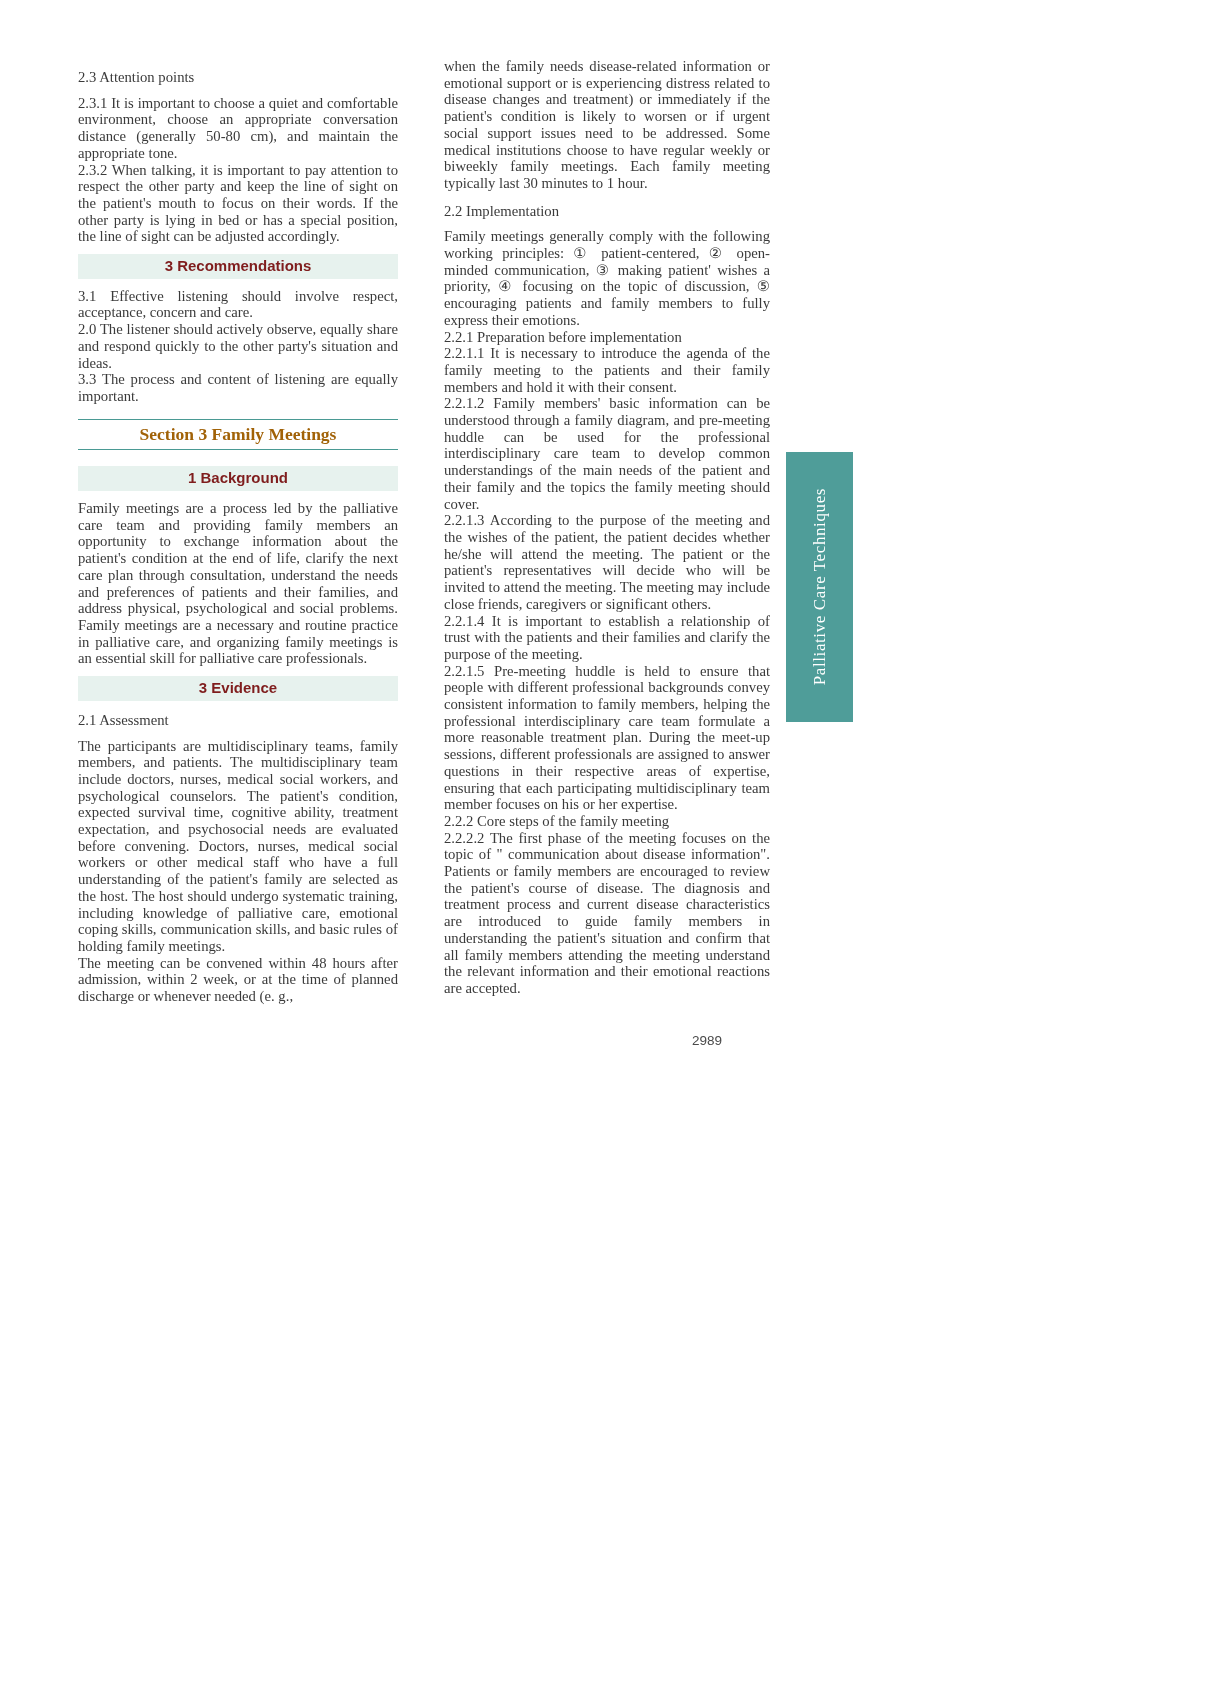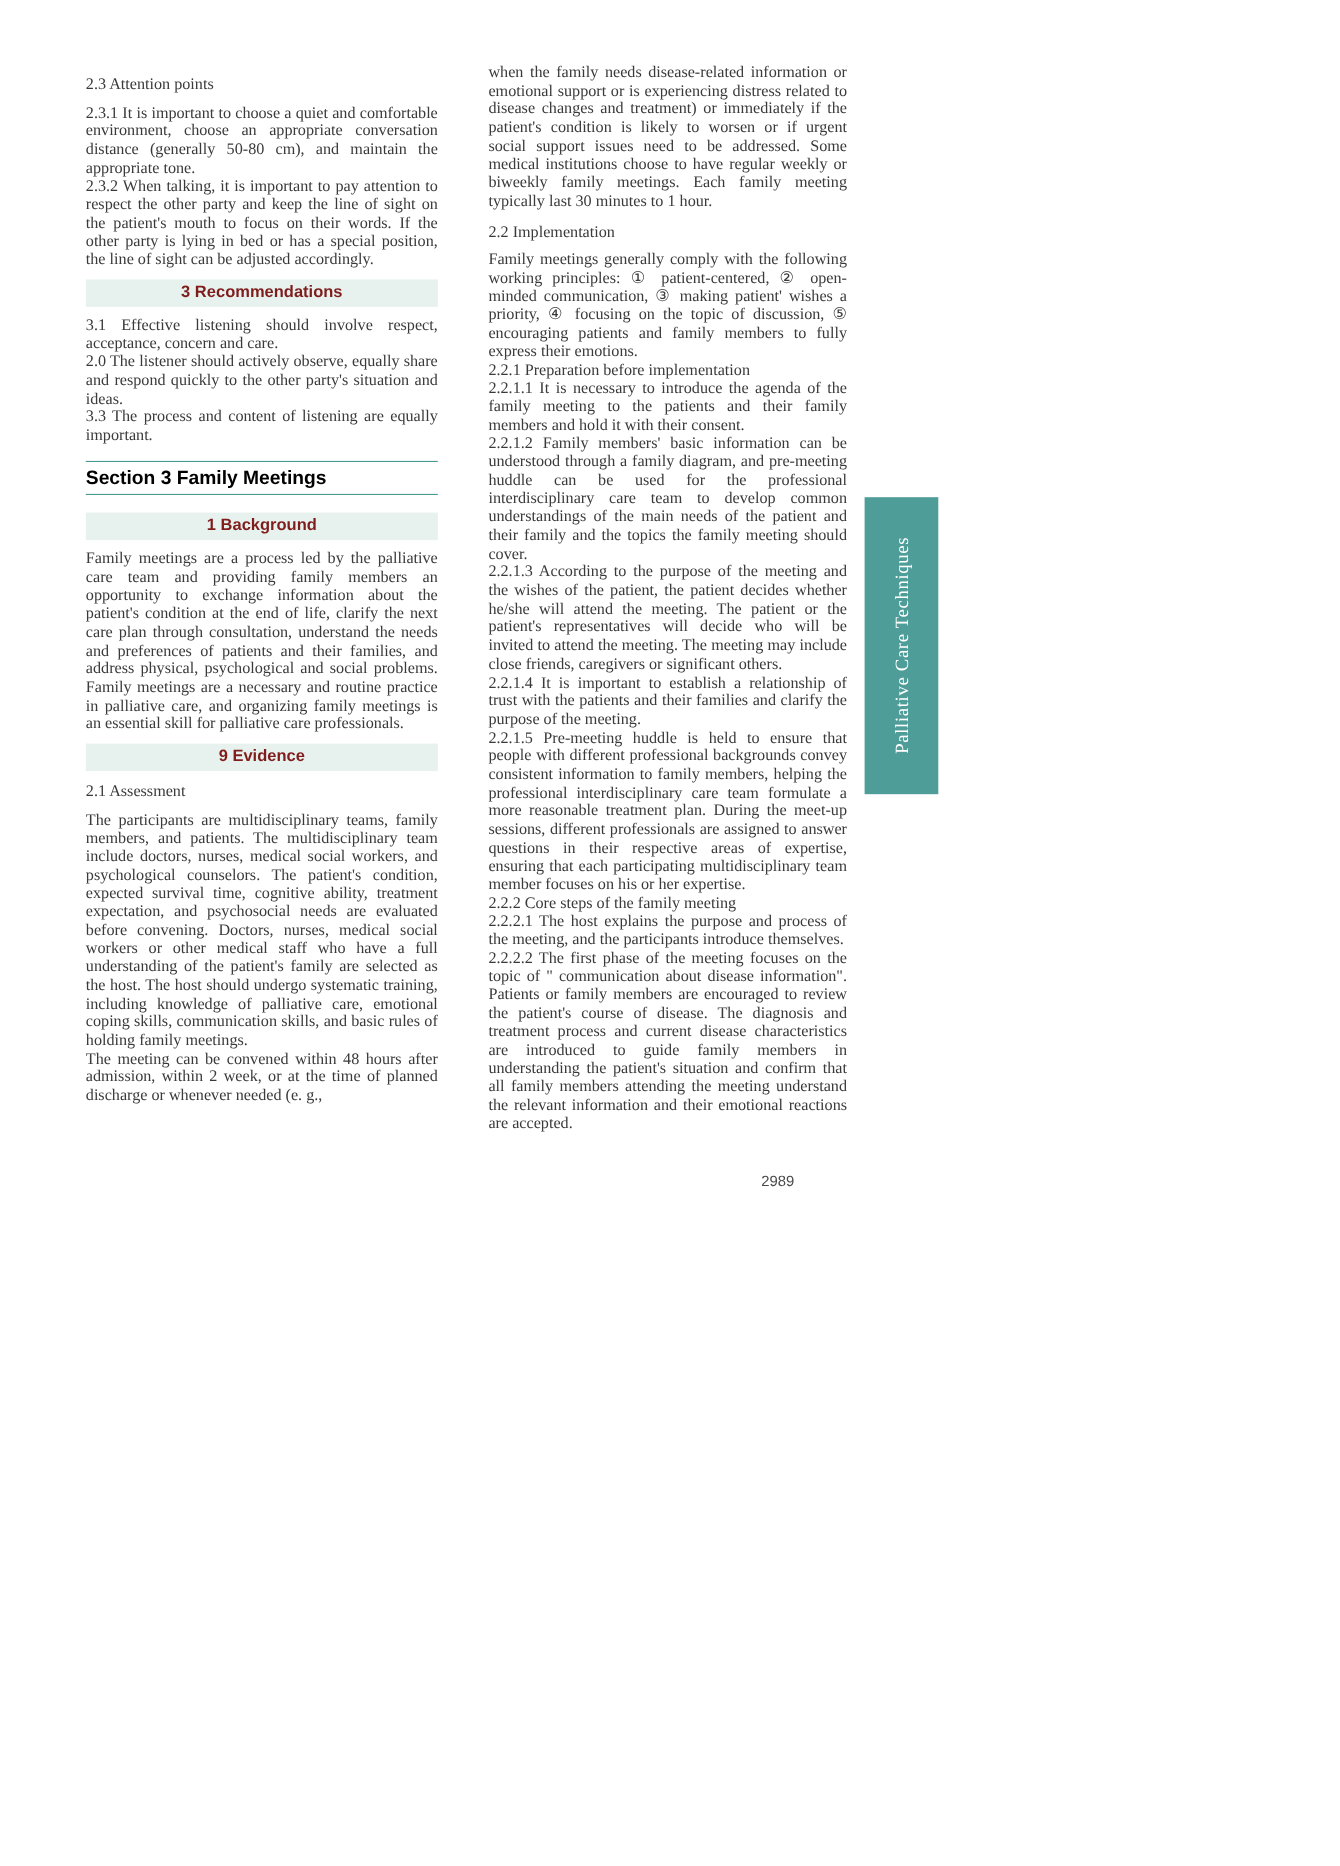--- a/index.html
+++ b/index.html
@@ -42,24 +42,25 @@
     font-family: "Liberation Sans", sans-serif;
     font-weight: bold;
     font-size: 15px;
     text-align: center;
   }
   .sectiontitle {
     margin: 14px 0 16px 0;
     padding: 6px 0 7px 0;
     border-top: 1.5px solid #4a9a94;
     border-bottom: 1.5px solid #4a9a94;
-    color: #000000;
-    font-family: Liberation Sans, sans-serif;
+    color: #a16207;
+    font-family: Liberation Serif, serif;
     font-weight: bold;
     font-size: 17.5px;
+    text-align: center;
   }
   .pagenum {
     margin-top: 36px;
     text-align: right;
     padding-right: 48px;
     font-family: "Liberation Sans", sans-serif;
     font-size: 13.5px;
     color: #4a4a4a;
   }
   #side-banner {
@@ -91,37 +92,36 @@
       <p class="subheading">2.3 Attention points</p>
       <p class="para">2.3.1 It is important to choose a quiet and comfortable environment, choose an appropriate conversation distance (generally 50-80 cm), and maintain the appropriate tone.</p>
       <p class="para">2.3.2 When talking, it is important to pay attention to respect the other party and keep the line of sight on the patient's mouth to focus on their words. If the other party is lying in bed or has a special position, the line of sight can be adjusted accordingly.</p>
       <div class="boxheading">3 Recommendations</div>
       <p class="para">3.1 Effective listening should involve respect, acceptance, concern and care.</p>
       <p class="para">2.0 The listener should actively observe, equally share and respond quickly to the other party's situation and ideas.</p>
       <p class="para">3.3 The process and content of listening are equally important.</p>
       <div class="sectiontitle">Section 3 Family Meetings</div>
       <div class="boxheading">1 Background</div>
       <p class="para">Family meetings are a process led by the palliative care team and providing family members an opportunity to exchange information about the patient's condition at the end of life, clarify the next care plan through consultation, understand the needs and preferences of patients and their families, and address physical, psychological and social problems. Family meetings are a necessary and routine practice in palliative care, and organizing family meetings is an essential skill for palliative care professionals.</p>
-      <div class="boxheading">9 Evidence</div>
+      <div class="boxheading">3 Evidence</div>
       <p class="subheading">2.1 Assessment</p>
       <p class="para">The participants are multidisciplinary teams, family members, and patients. The multidisciplinary team include doctors, nurses, medical social workers, and psychological counselors. The patient's condition, expected survival time, cognitive ability, treatment expectation, and psychosocial needs are evaluated before convening. Doctors, nurses, medical social workers or other medical staff who have a full understanding of the patient's family are selected as the host. The host should undergo systematic training, including knowledge of palliative care, emotional coping skills, communication skills, and basic rules of holding family meetings.</p>
       <p class="para">The meeting can be convened within 48 hours after admission, within 2 week, or at the time of planned discharge or whenever needed (e. g.,</p>
     </div>
   <div id="col-right" class="column">
 
   <p class="para">when the family needs disease-related information or emotional support or is experiencing distress related to disease changes and treatment) or immediately if the patient's condition is likely to worsen or if urgent social support issues need to be addressed. Some medical institutions choose to have regular weekly or biweekly family meetings. Each family meeting typically last 30 minutes to 1 hour.</p>
       <p class="subheading">2.2 Implementation</p>
       <p class="para">Family meetings generally comply with the following working principles: ① patient-centered, ② open-minded communication, ③ making patient' wishes a priority, ④ focusing on the topic of discussion, ⑤ encouraging patients and family members to fully express their emotions.</p>
       <p class="para">2.2.1 Preparation before implementation</p>
       <p class="para">2.2.1.1 It is necessary to introduce the agenda of the family meeting to the patients and their family members and hold it with their consent.</p>
       <p class="para">2.2.1.2 Family members' basic information can be understood through a family diagram, and pre-meeting huddle can be used for the professional interdisciplinary care team to develop common understandings of the main needs of the patient and their family and the topics the family meeting should cover.</p>
       <p class="para">2.2.1.3 According to the purpose of the meeting and the wishes of the patient, the patient decides whether he/she will attend the meeting. The patient or the patient's representatives will decide who will be invited to attend the meeting. The meeting may include close friends, caregivers or significant others.</p>
       <p class="para">2.2.1.4 It is important to establish a relationship of trust with the patients and their families and clarify the purpose of the meeting.</p>
       <p class="para">2.2.1.5 Pre-meeting huddle is held to ensure that people with different professional backgrounds convey consistent information to family members, helping the professional interdisciplinary care team formulate a more reasonable treatment plan. During the meet-up sessions, different professionals are assigned to answer questions in their respective areas of expertise, ensuring that each participating multidisciplinary team member focuses on his or her expertise.</p>
       <p class="para">2.2.2 Core steps of the family meeting</p>
-      <p class="para">2.2.2.1 The host explains the purpose and process of the meeting, and the participants introduce themselves.</p>
       <p class="para">2.2.2.2 The first phase of the meeting focuses on the topic of " communication about disease information". Patients or family members are encouraged to review the patient's course of disease. The diagnosis and treatment process and current disease characteristics are introduced to guide family members in understanding the patient's situation and confirm that all family members attending the meeting understand the relevant information and their emotional reactions are accepted.</p>
       <div class="pagenum">2989</div>
     </div>
   <div id="side-banner">
     <span class="vtext">Palliative Care Techniques</span>
   </div>
 </div>
 
 </body></html>

